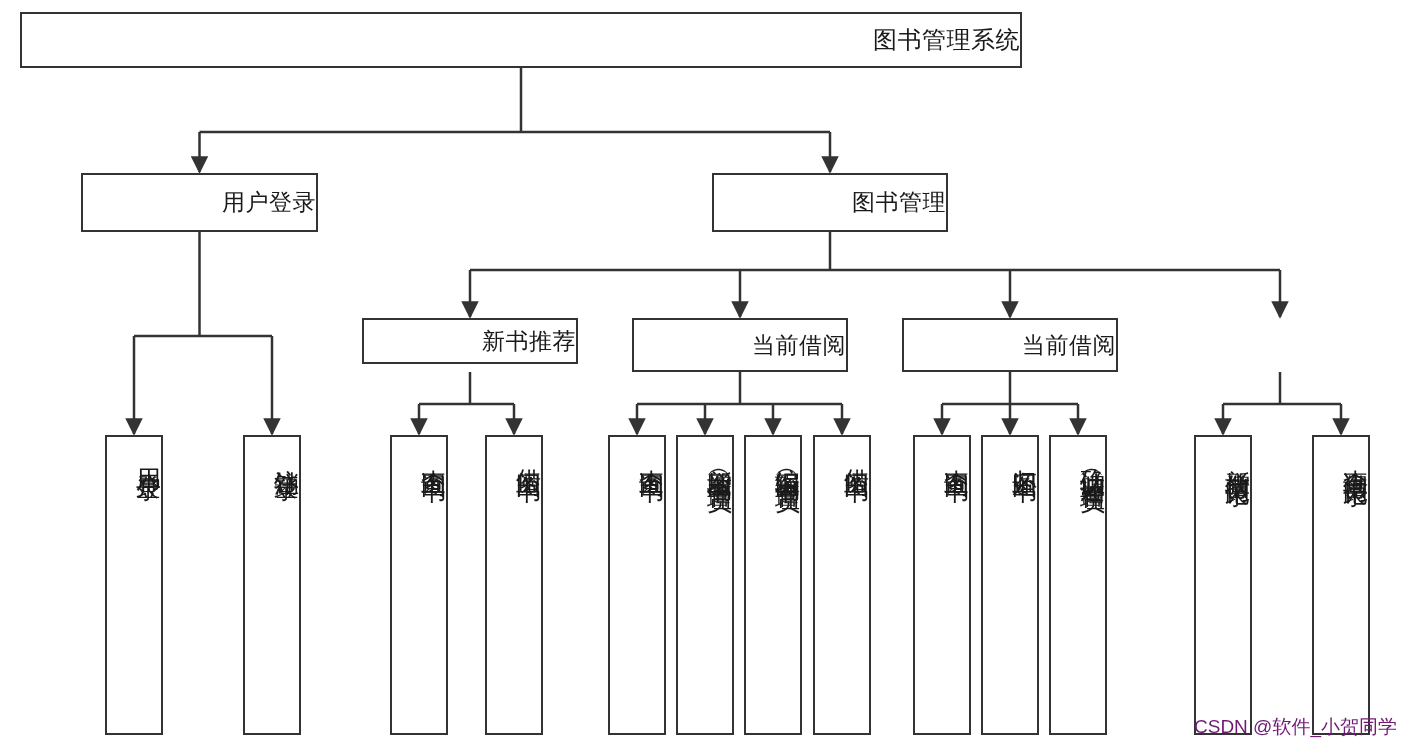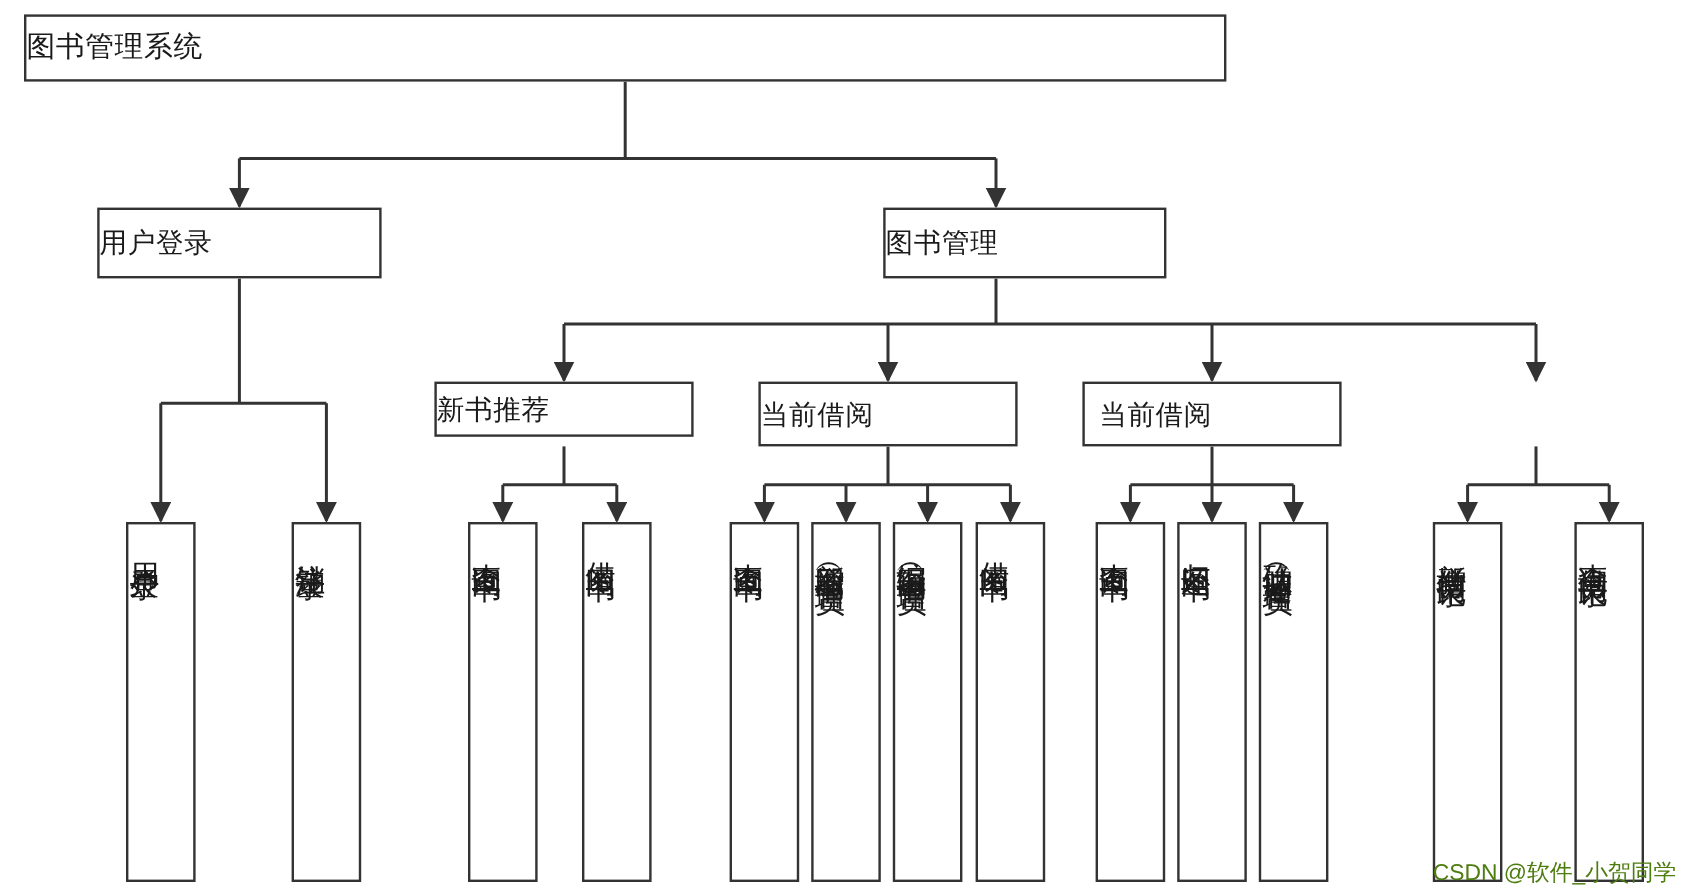--- a/index.html
+++ b/index.html
@@ -24,21 +24,21 @@
     width: 1405px;
     height: 747px;
   }
   .node {
     position: absolute;
     box-sizing: border-box;
     background: #ffffff;
     border: 2px solid #333333;
     display: flex;
     align-items: center;
-    justify-content: flex-start;
+    justify-content: flex-end;
     color: #1a1a1a;
     z-index: 2;
   }
   .node .label {
     display: block;
     text-align: center;
     line-height: 1.16;
     letter-spacing: 0.5px;
   }
   .node.horizontal .label {
@@ -53,21 +53,21 @@
     writing-mode: vertical-rl;
     text-orientation: upright;
     font-size: 25px;
     letter-spacing: 3px;
     line-height: 1;
     white-space: nowrap;
   }
   .node.root .label { font-size: 24px; }
   .watermark {
     position: absolute;
-    color: #4d7c0f;
+    color: #701a75;
     font-size: 19px;
     white-space: nowrap;
     z-index: 5;
     pointer-events: none;
     font-family: "Liberation Sans", "DejaVu Sans", sans-serif;
   }
 </style>
 </head>
 <body>
 
@@ -117,21 +117,21 @@
   </svg>
 
   <div class="node root horizontal" style="left: 20px; top: 12px; width: 1002px; height: 56px;">
     <span class="label">图书管理系统</span>
   </div>
 
   <div class="node horizontal" style="left: 81px; top: 173px; width: 237px; height: 59px;">
     <span class="label">用户登录</span>
   </div>
 
-  <div class="node horizontal" style="left: 712px; top: 173px; width: 236px; height: 59px; margin-left: 24px;">
+  <div class="node horizontal" style="left: 712px; top: 173px; width: 236px; height: 59px;">
     <span class="label">图书管理</span>
   </div>
 
   <div class="node horizontal" style="left: 362px; top: 318px; width: 216px; height: 46px;">
     <span class="label">新书推荐</span>
   </div>
 
   <div class="node horizontal" style="left: 632px; top: 318px; width: 216px; height: 54px;">
     <span class="label">当前借阅</span>
   </div>

